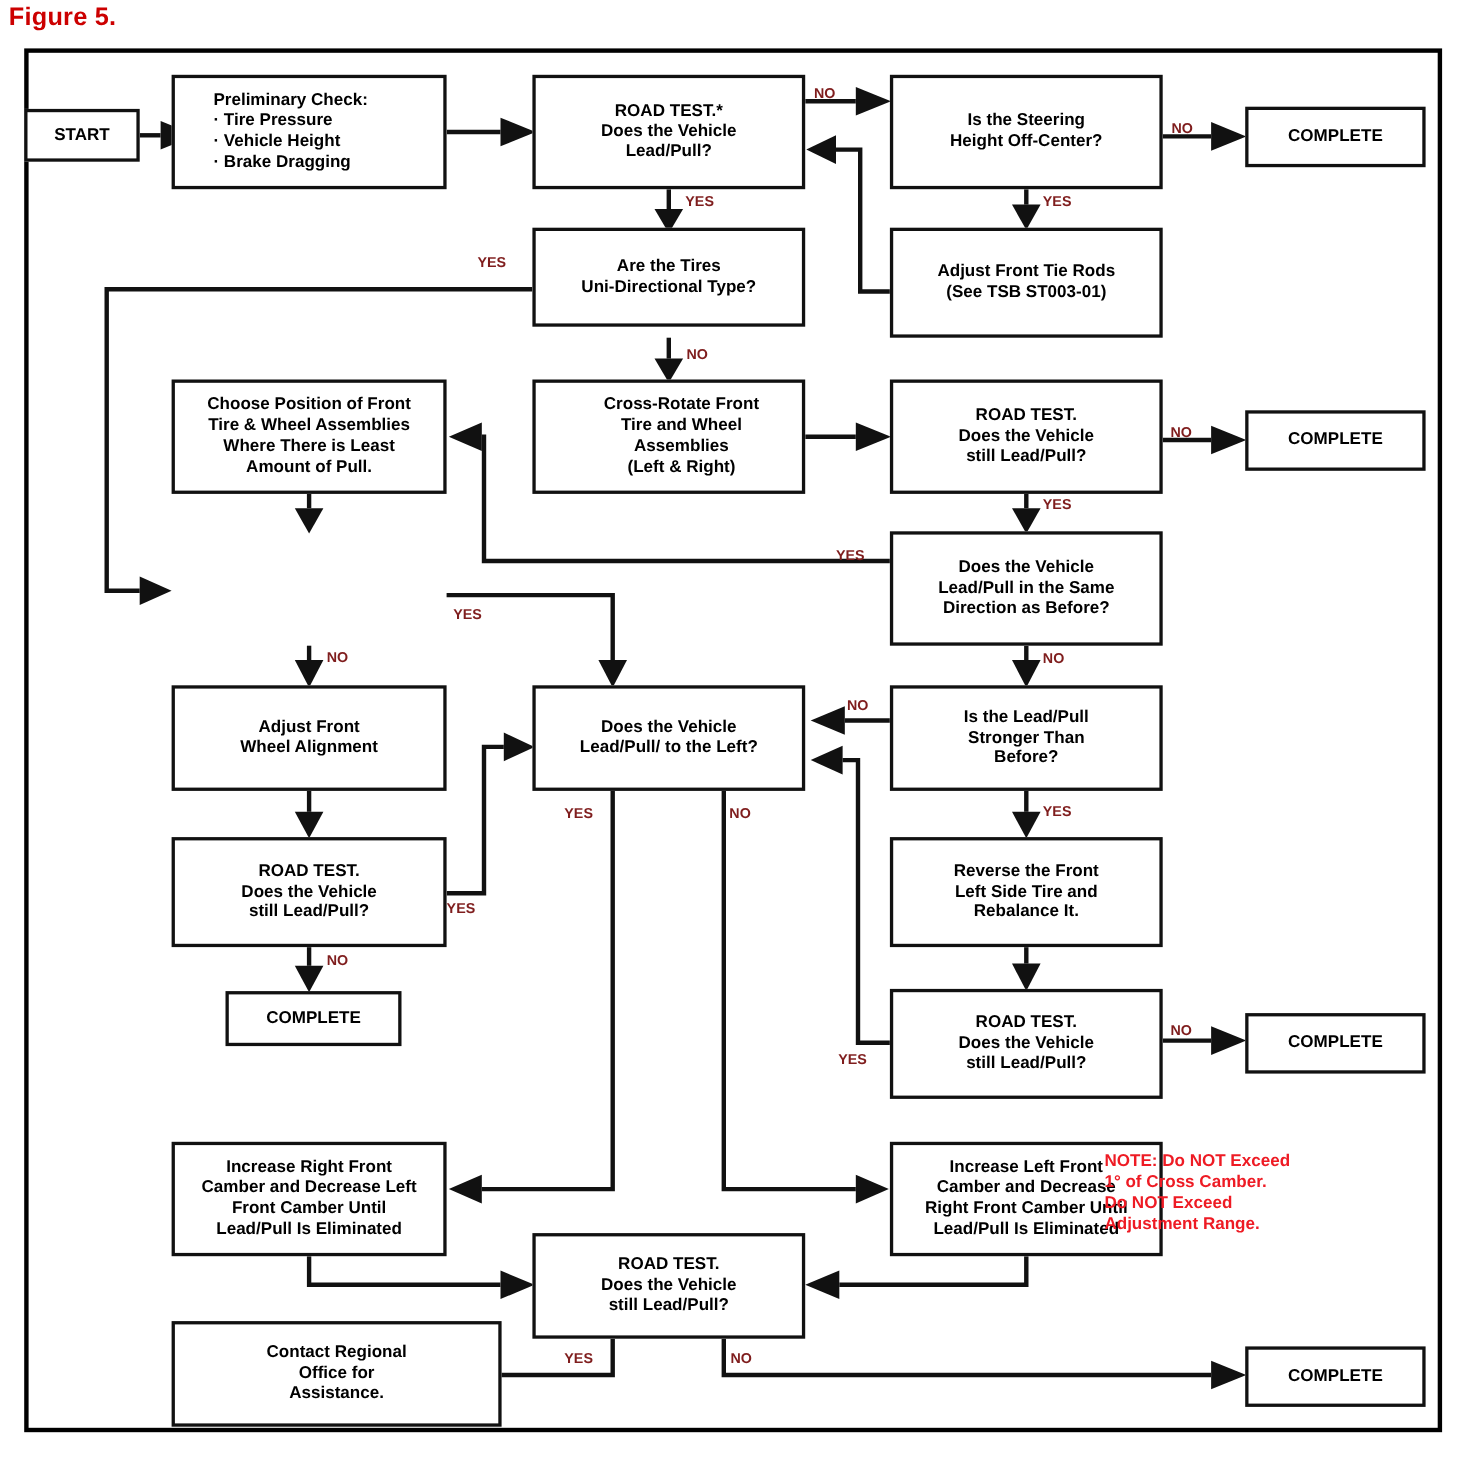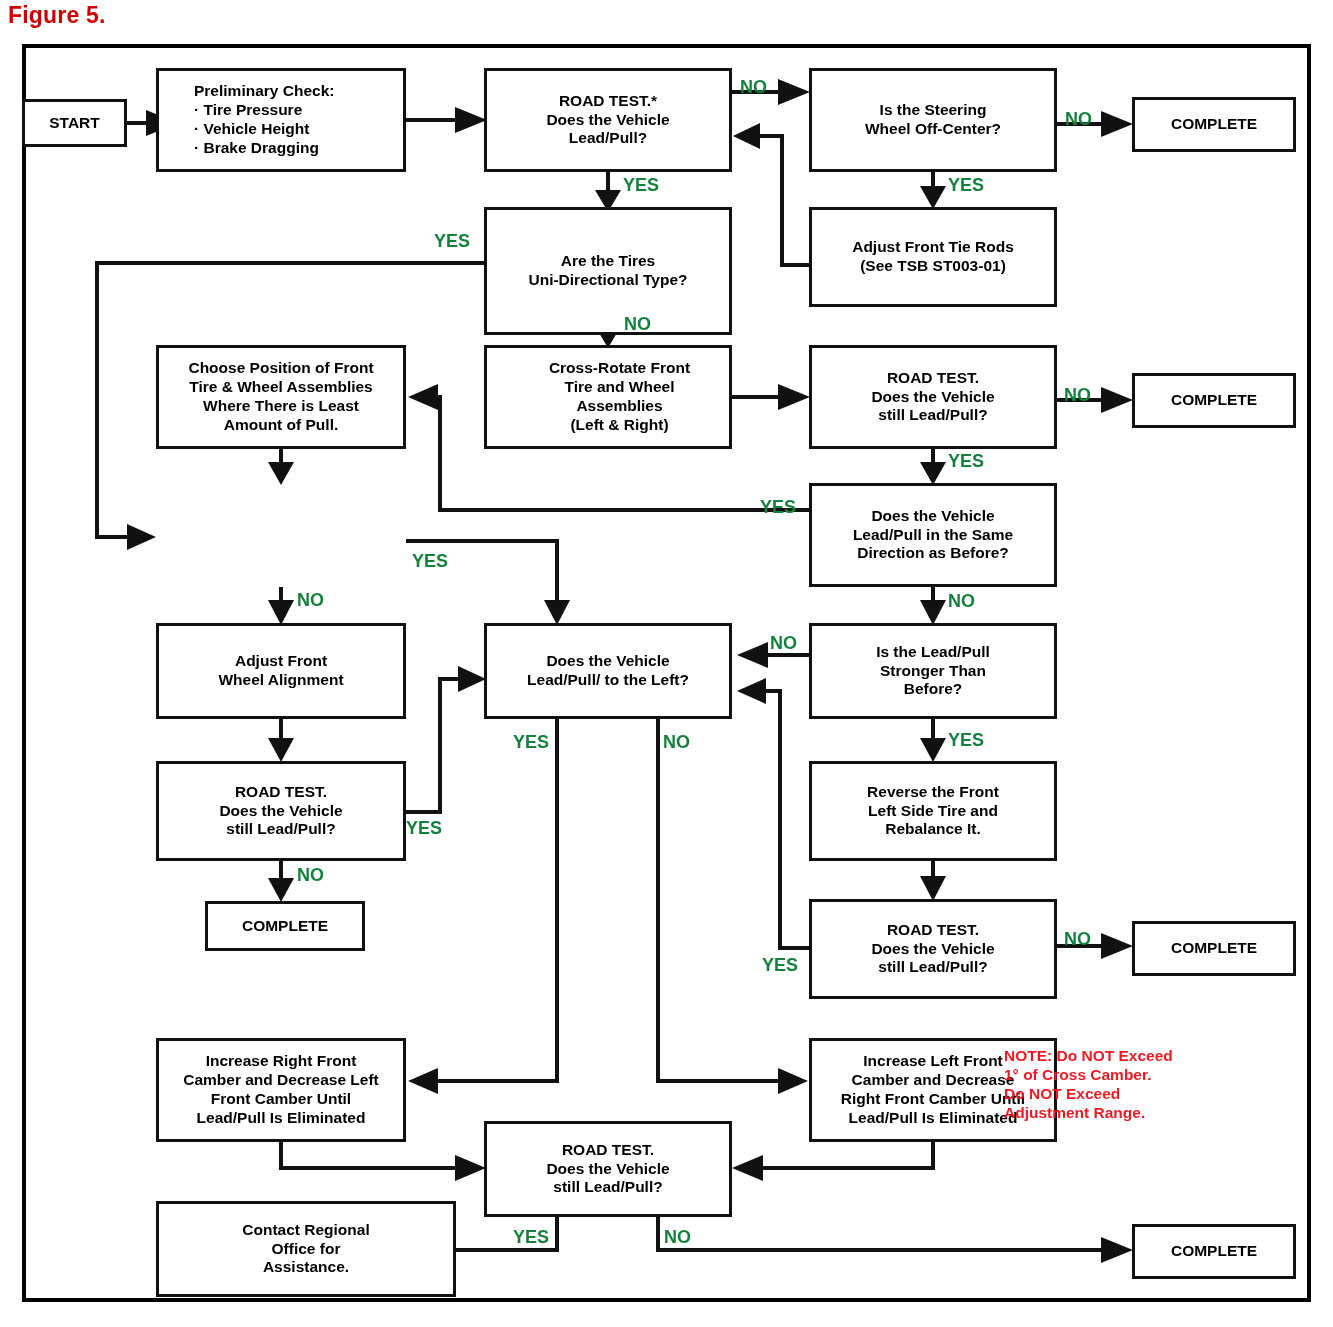--- a/index.html
+++ b/index.html
@@ -6,21 +6,21 @@
   html,body{margin:0;padding:0;background:#fff;}
   body{font-family:"Liberation Sans",sans-serif;}
   #page{position:relative;width:1333px;height:1327px;background:#ffffff;overflow:hidden;}
   #figure-title{position:absolute;left:8px;top:2px;font-size:23px;font-weight:bold;color:#cc0000;letter-spacing:0.2px;}
   #frame{position:absolute;left:22px;top:44px;width:1289px;height:1258px;border:4px solid #000;box-sizing:border-box;}
   .node{position:absolute;border:3px solid #111;background:#fff;box-sizing:border-box;
         display:flex;align-items:center;justify-content:center;text-align:center;
         font-weight:bold;font-size:15.5px;line-height:1.22;color:#000;padding:3px 5px;}
   .node .t{display:block;width:100%;white-space:pre-line;}
   .node.left-align .t{text-align:left;}
-  .lbl{position:absolute;font-weight:bold;font-size:18px;color:#15803d;white-space:nowrap;line-height:1;}
+  .lbl{position:absolute;font-weight:bold;font-size:13px;color:#7f1d1d;white-space:nowrap;line-height:1;}
   .note{position:absolute;font-weight:bold;font-size:15.5px;color:#ee1b24;line-height:1.22;white-space:pre-line;}
   svg#wires{position:absolute;left:0;top:0;width:1333px;height:1327px;pointer-events:none;}
   svg#wires path,svg#wires line{stroke:#111;stroke-width:4;fill:none;}
   svg#wires polygon{fill:#111;}
 </style>
 </head>
 <body>
 
 <div id="page">
 
@@ -136,33 +136,33 @@
   </div>
 
   <div class="node" style="left:484px;top:68px;width:248px;height:104px;">
     <span class="t">ROAD TEST.*
 Does the Vehicle
 Lead/Pull?</span>
   </div>
 
   <div class="node" style="left:809px;top:68px;width:248px;height:104px;">
     <span class="t">Is the Steering
-Wheel Off-Center?</span>
+Height Off-Center?</span>
   </div>
 
   <div class="node" style="left:1132px;top:97px;width:164px;height:55px;">
     <span class="t">COMPLETE</span>
   </div>
 
   <div class="node" style="left:809px;top:207px;width:248px;height:100px;">
     <span class="t">Adjust Front Tie Rods
 (See TSB ST003-01)</span>
   </div>
 
-  <div class="node" style="left:484px;top:207px;width:248px;height:128px;">
+  <div class="node" style="left:484px;top:207px;width:248px;height:90px;">
     <span class="t">Are the Tires
 Uni-Directional Type?</span>
   </div>
 
   <div class="node" style="left:156px;top:345px;width:250px;height:104px;">
     <span class="t">Choose Position of Front
 Tire &amp; Wheel Assemblies
 Where There is Least
 Amount of Pull.</span>
   </div>

